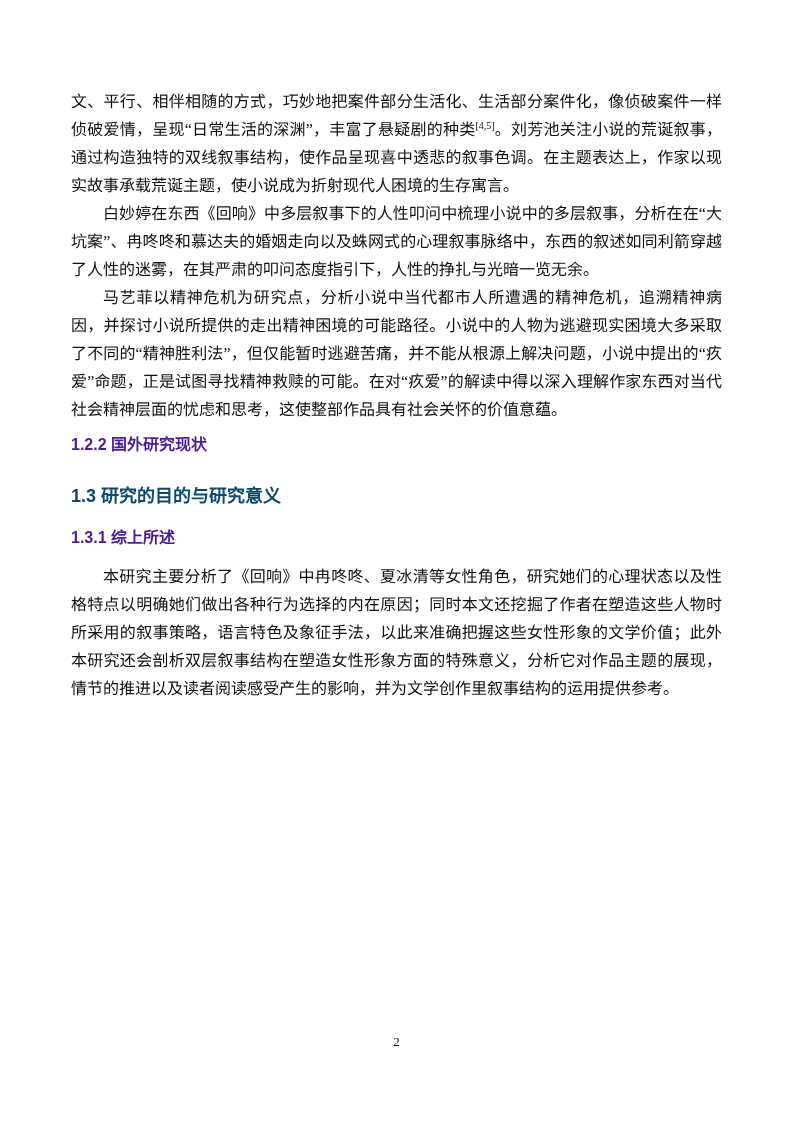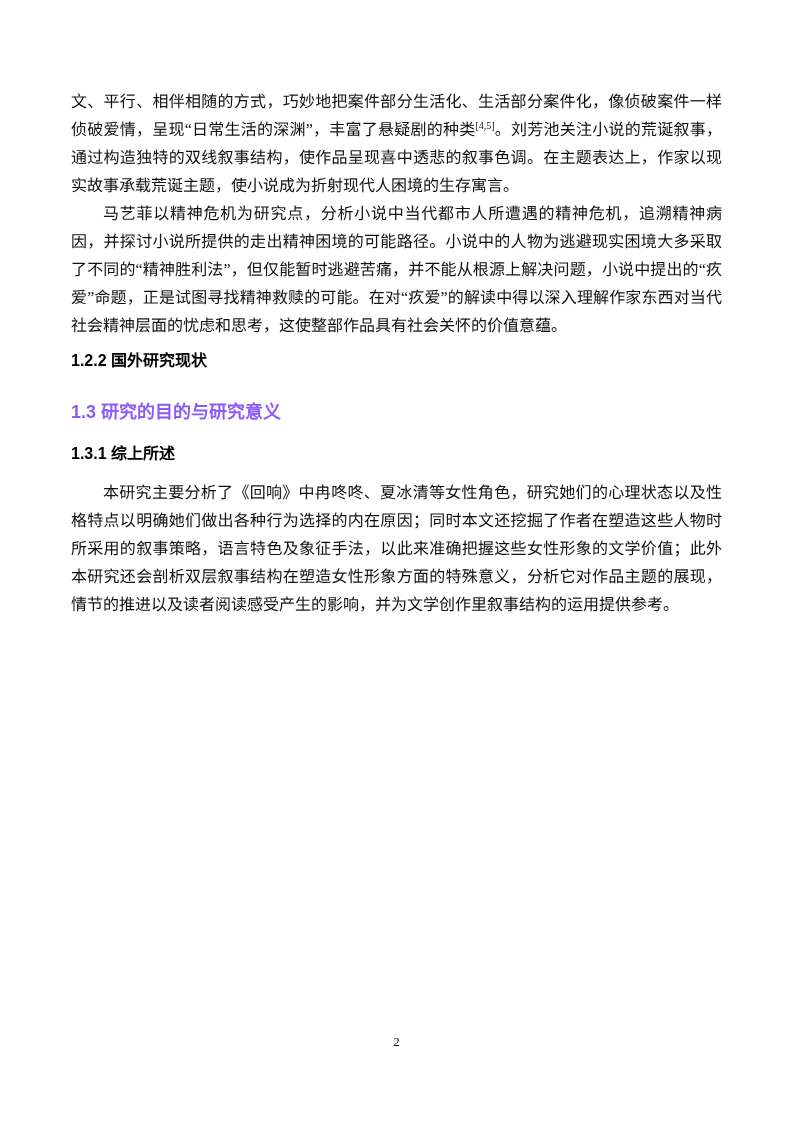--- a/index.html
+++ b/index.html
@@ -38,47 +38,48 @@
     font-size: 10px;
     line-height: 0;
     letter-spacing: 0;
   }
   .heading-2 {
     font-family: "Liberation Sans", "DejaVu Sans", sans-serif;
     font-weight: bold;
     font-size: 18px;
     line-height: 25px;
     margin: 28px 0 18px 0;
-    color: #8b5cf6;
+    color: #0c4a6e;
   }
   .heading-3 {
     font-family: "Liberation Sans", "DejaVu Sans", sans-serif;
     font-weight: bold;
     font-size: 16px;
     line-height: 22px;
     margin: 10px 0 14px 0;
-    color: #000000;
+    color: #4c1d95;
   }
   .page-number {
     position: absolute;
     top: 1034px;
     left: 0;
     width: 100%;
     text-align: center;
     font-family: "Liberation Serif", "DejaVu Serif", serif;
     font-size: 13px;
     color: #111111;
   }
 </style>
 </head>
 <body>
 
 <div class="page">
   <div class="doc-body">
       <p class="para"><span>文、平行、相伴相随的方式，巧妙地把案件部分生活化、生活部分案件化，像侦破案件一样侦破爱情，呈现“日常生活的深渊”，丰富了悬疑剧的种类</span><sup>[4,5]</sup><span>。刘芳池关注小说的荒诞叙事，通过构造独特的双线叙事结构，使作品呈现喜中透悲的叙事色调。在主题表达上，作家以现实故事承载荒诞主题，使小说成为折射现代人困境的生存寓言。</span></p>
+      <p class="para indent"><span>白妙婷在东西《回响》中多层叙事下的人性叩问中梳理小说中的多层叙事，分析在在“大坑案”、冉咚咚和慕达夫的婚姻走向以及蛛网式的心理叙事脉络中，东西的叙述如同利箭穿越了人性的迷雾，在其严肃的叩问态度指引下，人性的挣扎与光暗一览无余。</span></p>
       <p class="para indent"><span>马艺菲以精神危机为研究点，分析小说中当代都市人所遭遇的精神危机，追溯精神病因，并探讨小说所提供的走出精神困境的可能路径。小说中的人物为逃避现实困境大多采取了不同的“精神胜利法”，但仅能暂时逃避苦痛，并不能从根源上解决问题，小说中提出的“疚爱”命题，正是试图寻找精神救赎的可能。在对“疚爱”的解读中得以深入理解作家东西对当代社会精神层面的忧虑和思考，这使整部作品具有社会关怀的价值意蕴。</span></p>
       <div class="heading-3">1.2.2 国外研究现状</div>
       <div class="heading-2">1.3 研究的目的与研究意义</div>
       <div class="heading-3">1.3.1 综上所述</div>
       <p class="para indent"><span>本研究主要分析了《回响》中冉咚咚、夏冰清等女性角色，研究她们的心理状态以及性格特点以明确她们做出各种行为选择的内在原因；同时本文还挖掘了作者在塑造这些人物时所采用的叙事策略，语言特色及象征手法，以此来准确把握这些女性形象的文学价值；此外本研究还会剖析双层叙事结构在塑造女性形象方面的特殊意义，分析它对作品主题的展现，情节的推进以及读者阅读感受产生的影响，并为文学创作里叙事结构的运用提供参考。</span></p>
     </div>
   <div class="page-number">2</div>
 </div>
 
 </body></html>

